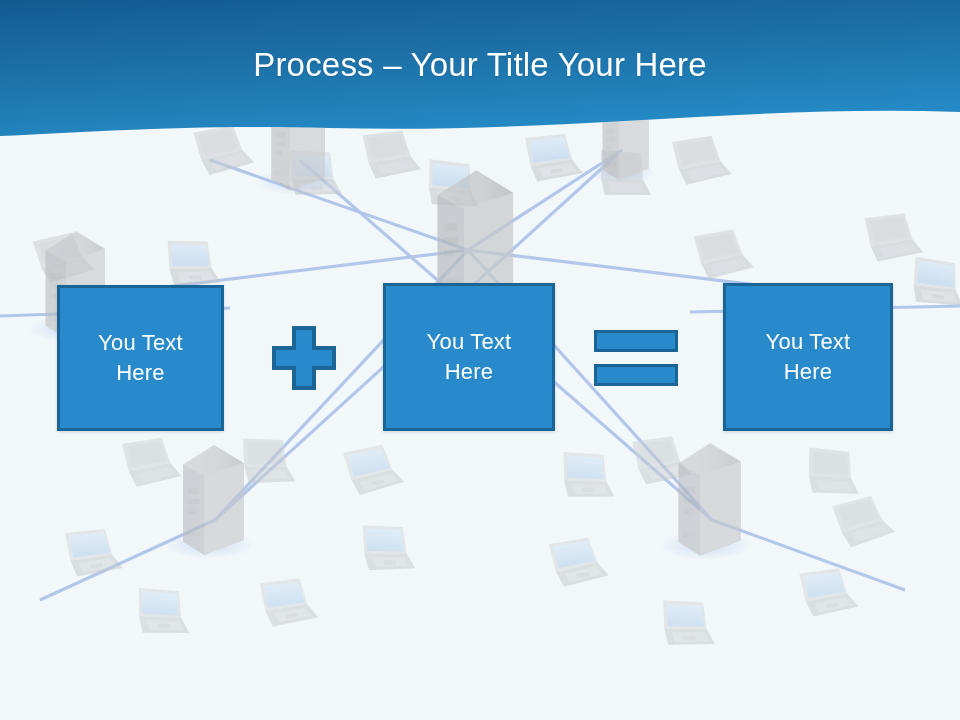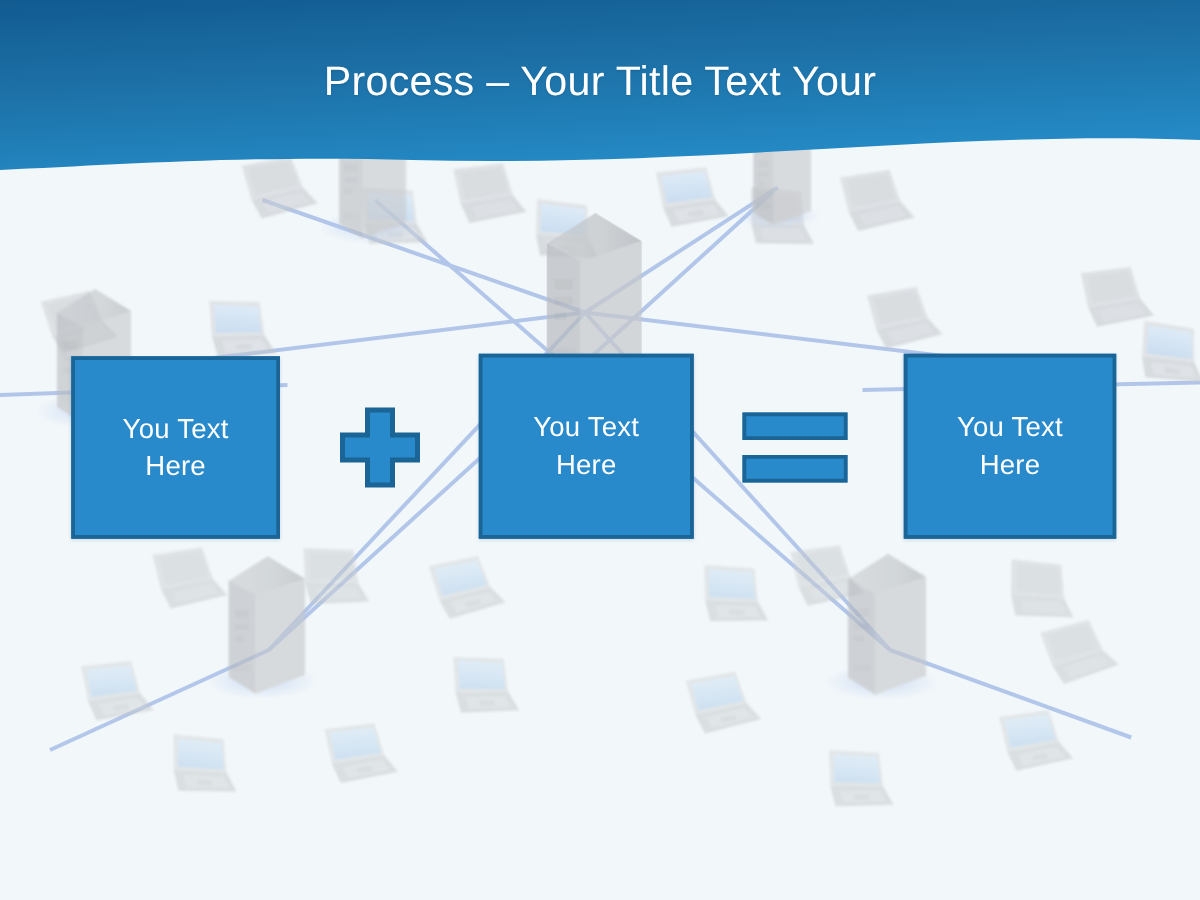--- a/index.html
+++ b/index.html
@@ -240,21 +240,21 @@
       <linearGradient id="hdrGrad" x1="0" y1="0" x2="0.35" y2="1">
         <stop offset="0%" stop-color="#115b91"></stop>
         <stop offset="45%" stop-color="#1c6fa5"></stop>
         <stop offset="100%" stop-color="#2489c4"></stop>
       </linearGradient>
     </defs>
     <path d="M0,0 L960,0 L960,112 C760,104 560,134 330,128 C200,124 90,132 0,136 Z" fill="url(#hdrGrad)"></path>
   </svg>
 
   <div id="slide-title">
-    <span class="t-strong">Process</span><span class="t-rest"> – Your Title Text Your</span>
+    <span class="t-strong">Process</span><span class="t-rest"> – Your Title Your Here</span>
   </div>
 
   <div id="process-row">
 
     <div class="proc-box" id="box-1">
       <div class="box-label">You Text
 Here</div>
     </div>
 
     <svg id="op-plus" viewBox="0 0 66 66" xmlns="http://www.w3.org/2000/svg">

